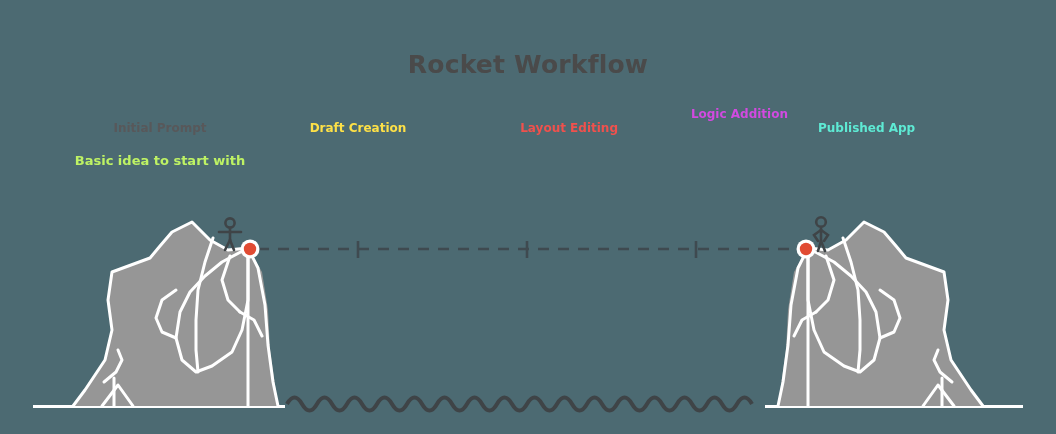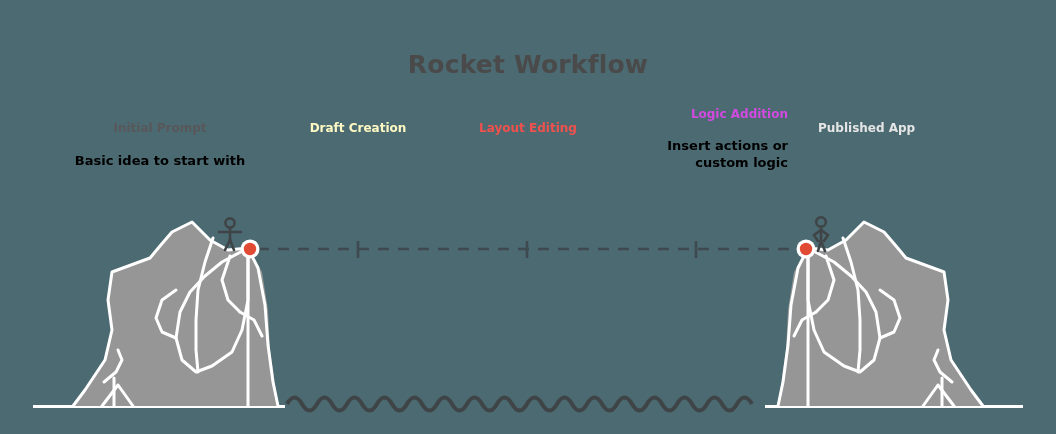--- a/index.html
+++ b/index.html
@@ -44,60 +44,59 @@
   .step-title {
     font-size: 12px;
     font-weight: bold;
     line-height: 1.15;
     margin: 0;
     white-space: nowrap;
   }
   .step-desc {
     font-size: 13px;
     font-weight: bold;
-    color: #000000;
+    color: #bef264;
     line-height: 1.35;
     margin: 0;
     padding-top: 15px;
   }
   .step-1 { left: 40px;  top: 122px; width: 240px; text-align: center; }
   .step-2 { left: 268px; top: 122px; width: 180px; text-align: center; }
-  .step-3 { left: 438px; top: 122px; width: 180px; text-align: center; }
+  .step-3 { left: 438px; top: 122px; width: 180px; text-align: right; }
   .step-4 { left: 604px; top: 108px; width: 184px; text-align: right; }
   .step-5 { left: 818px; top: 122px; width: 165px; text-align: left; }
   .step-1 .step-desc { padding-top: 16px; }
   .step-5 .step-desc { padding-top: 16px; }
 </style>
 </head>
 <body>
 
 <div id="stage">
 
   <div class="title">Rocket Workflow</div>
 
   <div class="step step-1">
     <div class="step-title" style="color: rgb(88, 88, 90);">Initial Prompt</div>
     <div class="step-desc">Basic idea to start with</div>
   </div>
 
   <div class="step step-2">
-    <div class="step-title" style="color: #fef9c3;">Draft Creation</div>
+    <div class="step-title" style="color: #fde047;">Draft Creation</div>
   </div>
 
   <div class="step step-3">
     <div class="step-title" style="color: rgb(240, 81, 77);">Layout Editing</div>
   </div>
 
   <div class="step step-4">
     <div class="step-title" style="color: rgb(210, 74, 224);">Logic Addition</div>
-    <div class="step-desc">Insert actions or<br>custom logic</div>
   </div>
 
   <div class="step step-5">
-    <div class="step-title" style="color: #e5e5e5;">Published App</div>
+    <div class="step-title" style="color: #5eead4;">Published App</div>
   </div>
 
   <svg id="scene" viewBox="0 0 1056 434" xmlns="http://www.w3.org/2000/svg">
 
     <line x1="33" y1="406.5" x2="285" y2="406.5" stroke="#ffffff" stroke-width="3"></line>
     <line x1="765" y1="406.5" x2="1023" y2="406.5" stroke="#ffffff" stroke-width="3"></line>
 
     <path d="M287 404
              q7.5 -13 15 0 q7.5 13 15 0 q7.5 -13 15 0 q7.5 13 15 0
              q7.5 -13 15 0 q7.5 13 15 0 q7.5 -13 15 0 q7.5 13 15 0

